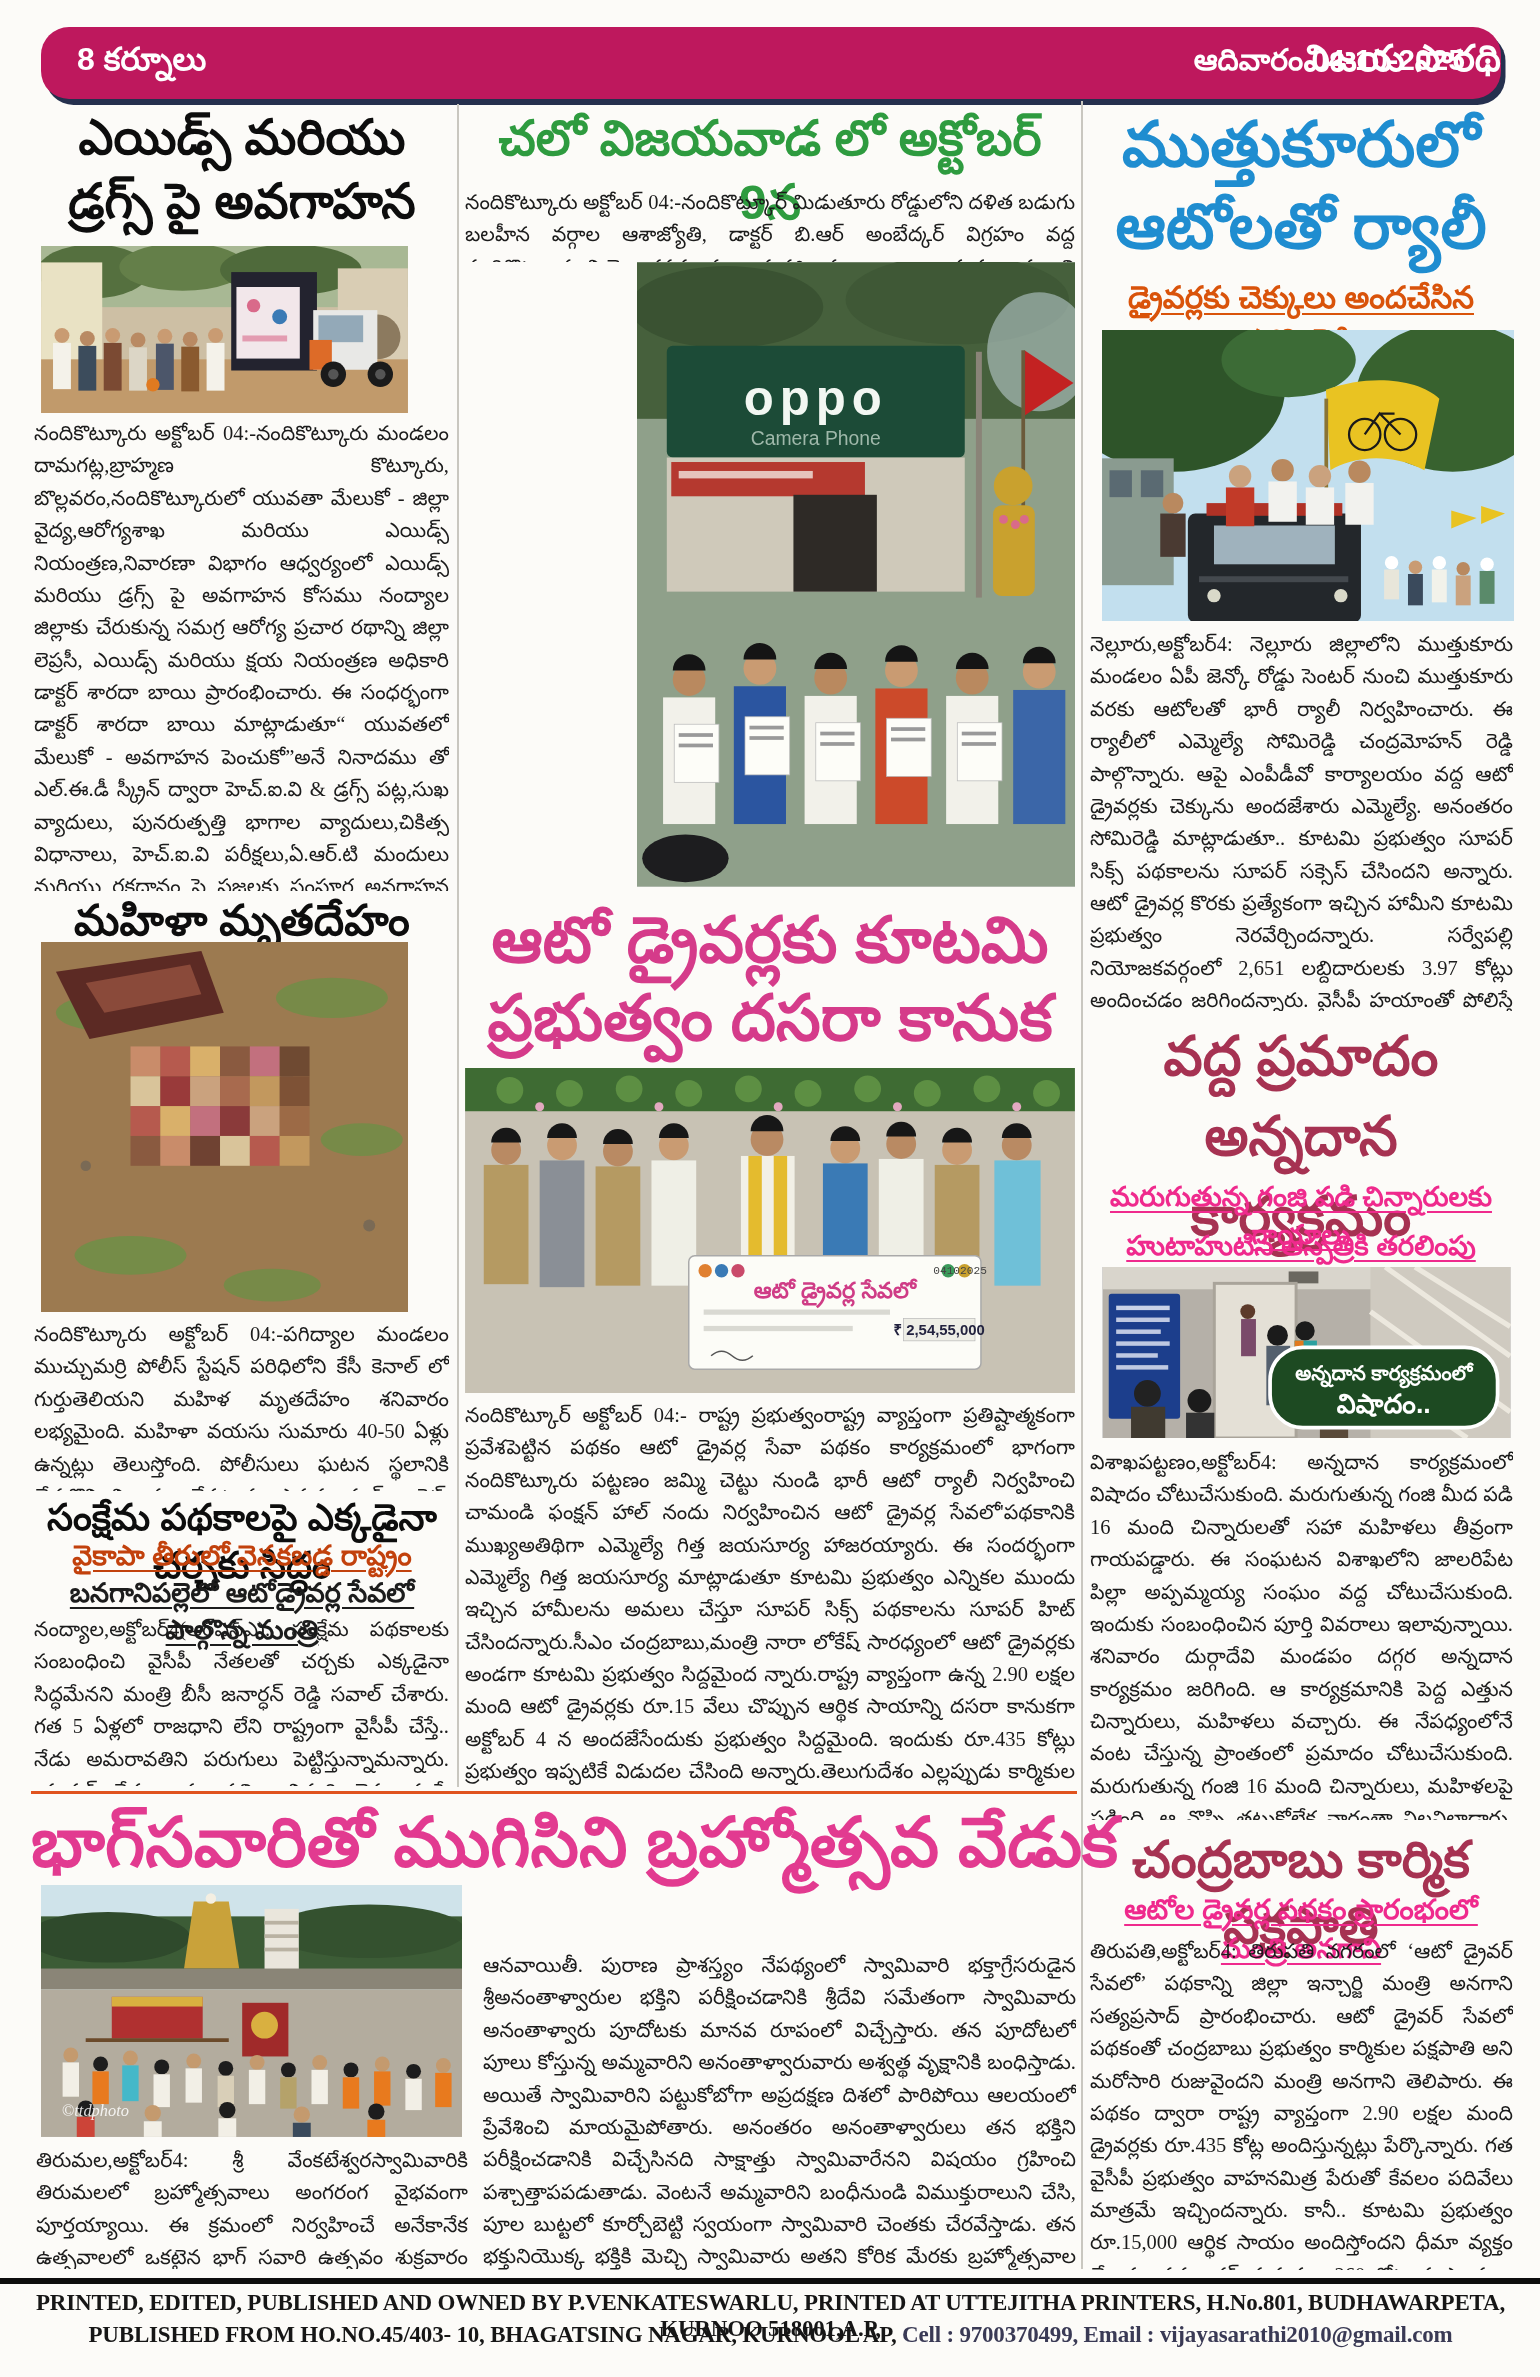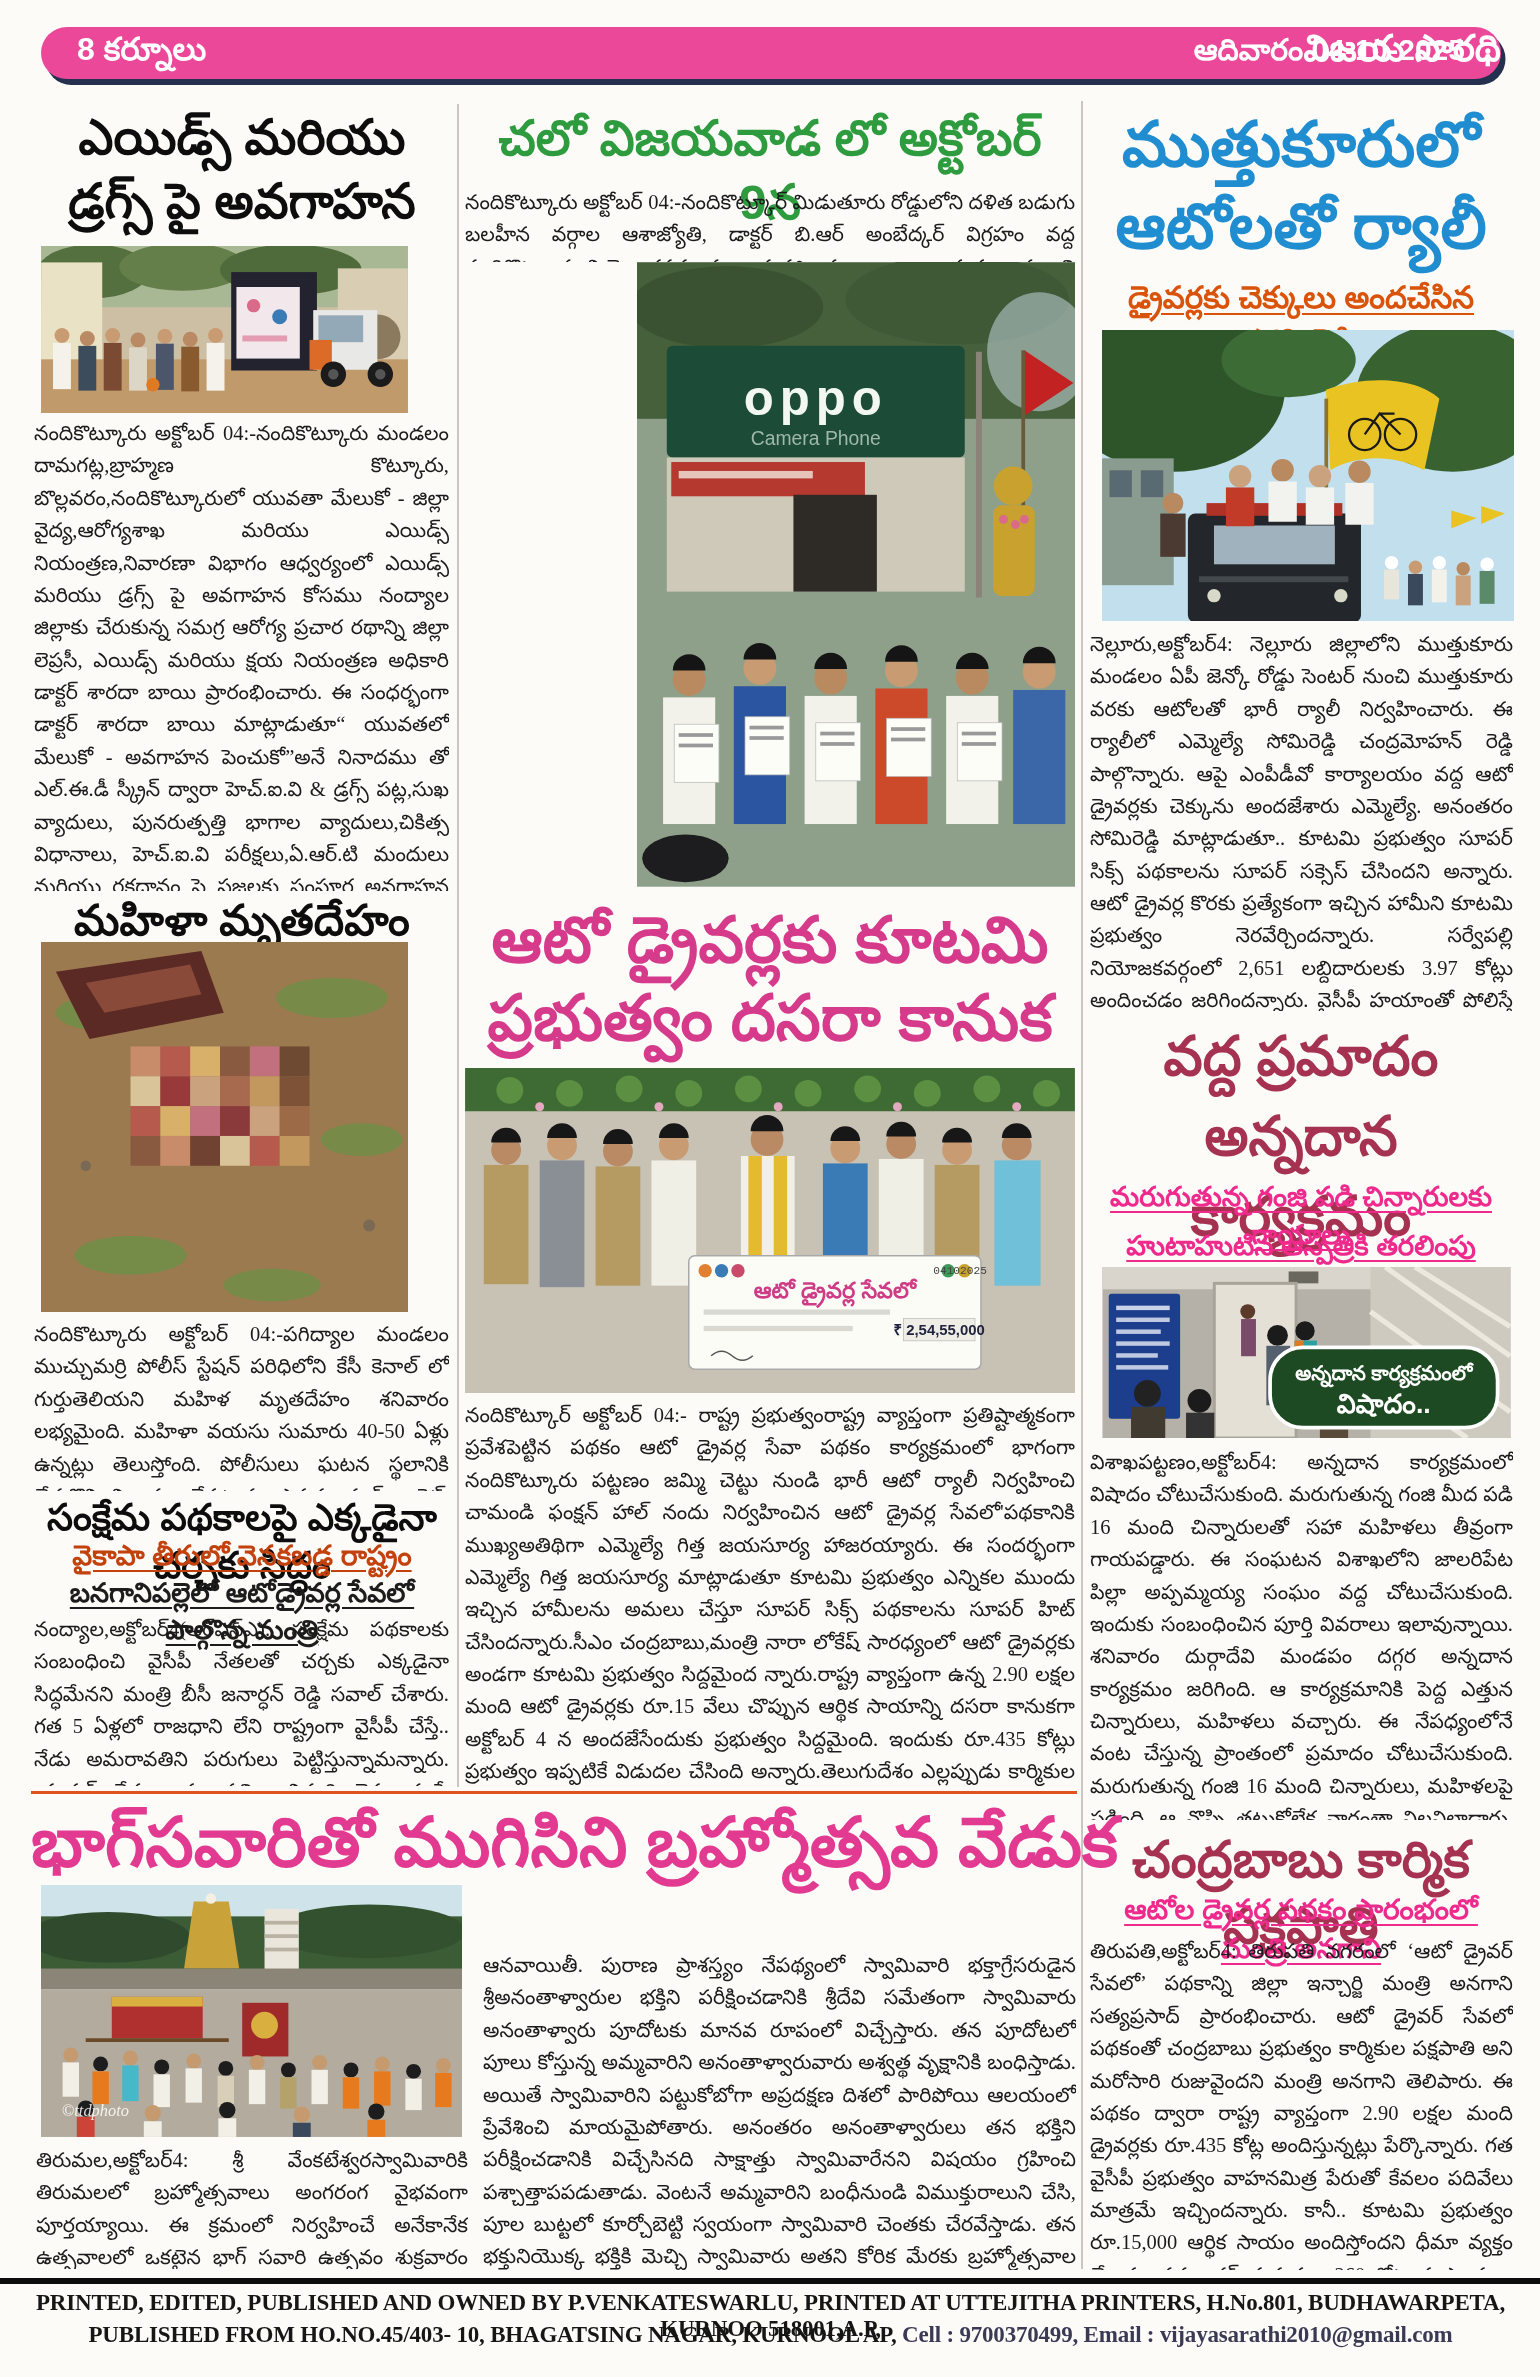--- a/index.html
+++ b/index.html
@@ -1,19 +1,19 @@
 <!DOCTYPE html>
 <html style="font-size:12px"><head>
 <meta charset="utf-8">
 <style>
   html,body{margin:0;padding:0;background:#e8e8e4;}
   .page{position:relative;width:1541px;height:2377px;background:#fcfbf8;overflow:hidden;
         font-family:"Liberation Sans","DejaVu Sans",sans-serif;color:#141414;}
   
-  .masthead{position:absolute;left:41px;top:27px;width:1460px;height:52px;background:#ec4899;
+  .masthead{position:absolute;left:41px;top:27px;width:1460px;height:72px;background:#be185d;
             border-radius:28px;box-shadow:4.5px 6px 0 #25304e;display:flex;align-items:center;
             justify-content:space-between;padding:0 36px;box-sizing:border-box;}
   .mast-left{font-size:32px;font-weight:800;color:#fff;}
   .mast-title{position:absolute;left:0;right:0;text-align:right;font-size:37px;font-weight:800;color:#fff;}
   .mast-right{font-size:30px;font-weight:800;color:#fff;z-index:2;}
   
   .abs{position:absolute;box-sizing:border-box;}
   .headline{font-weight:800;text-align:center;line-height:1.3;}
   .subhead{font-weight:800;text-align:center;text-decoration:underline;text-underline-offset:5.2px;text-decoration-thickness:1.5px;}
   .bodytext{font-family:"Liberation Serif","DejaVu Serif",serif;font-size:20.5px;line-height:1.58;

